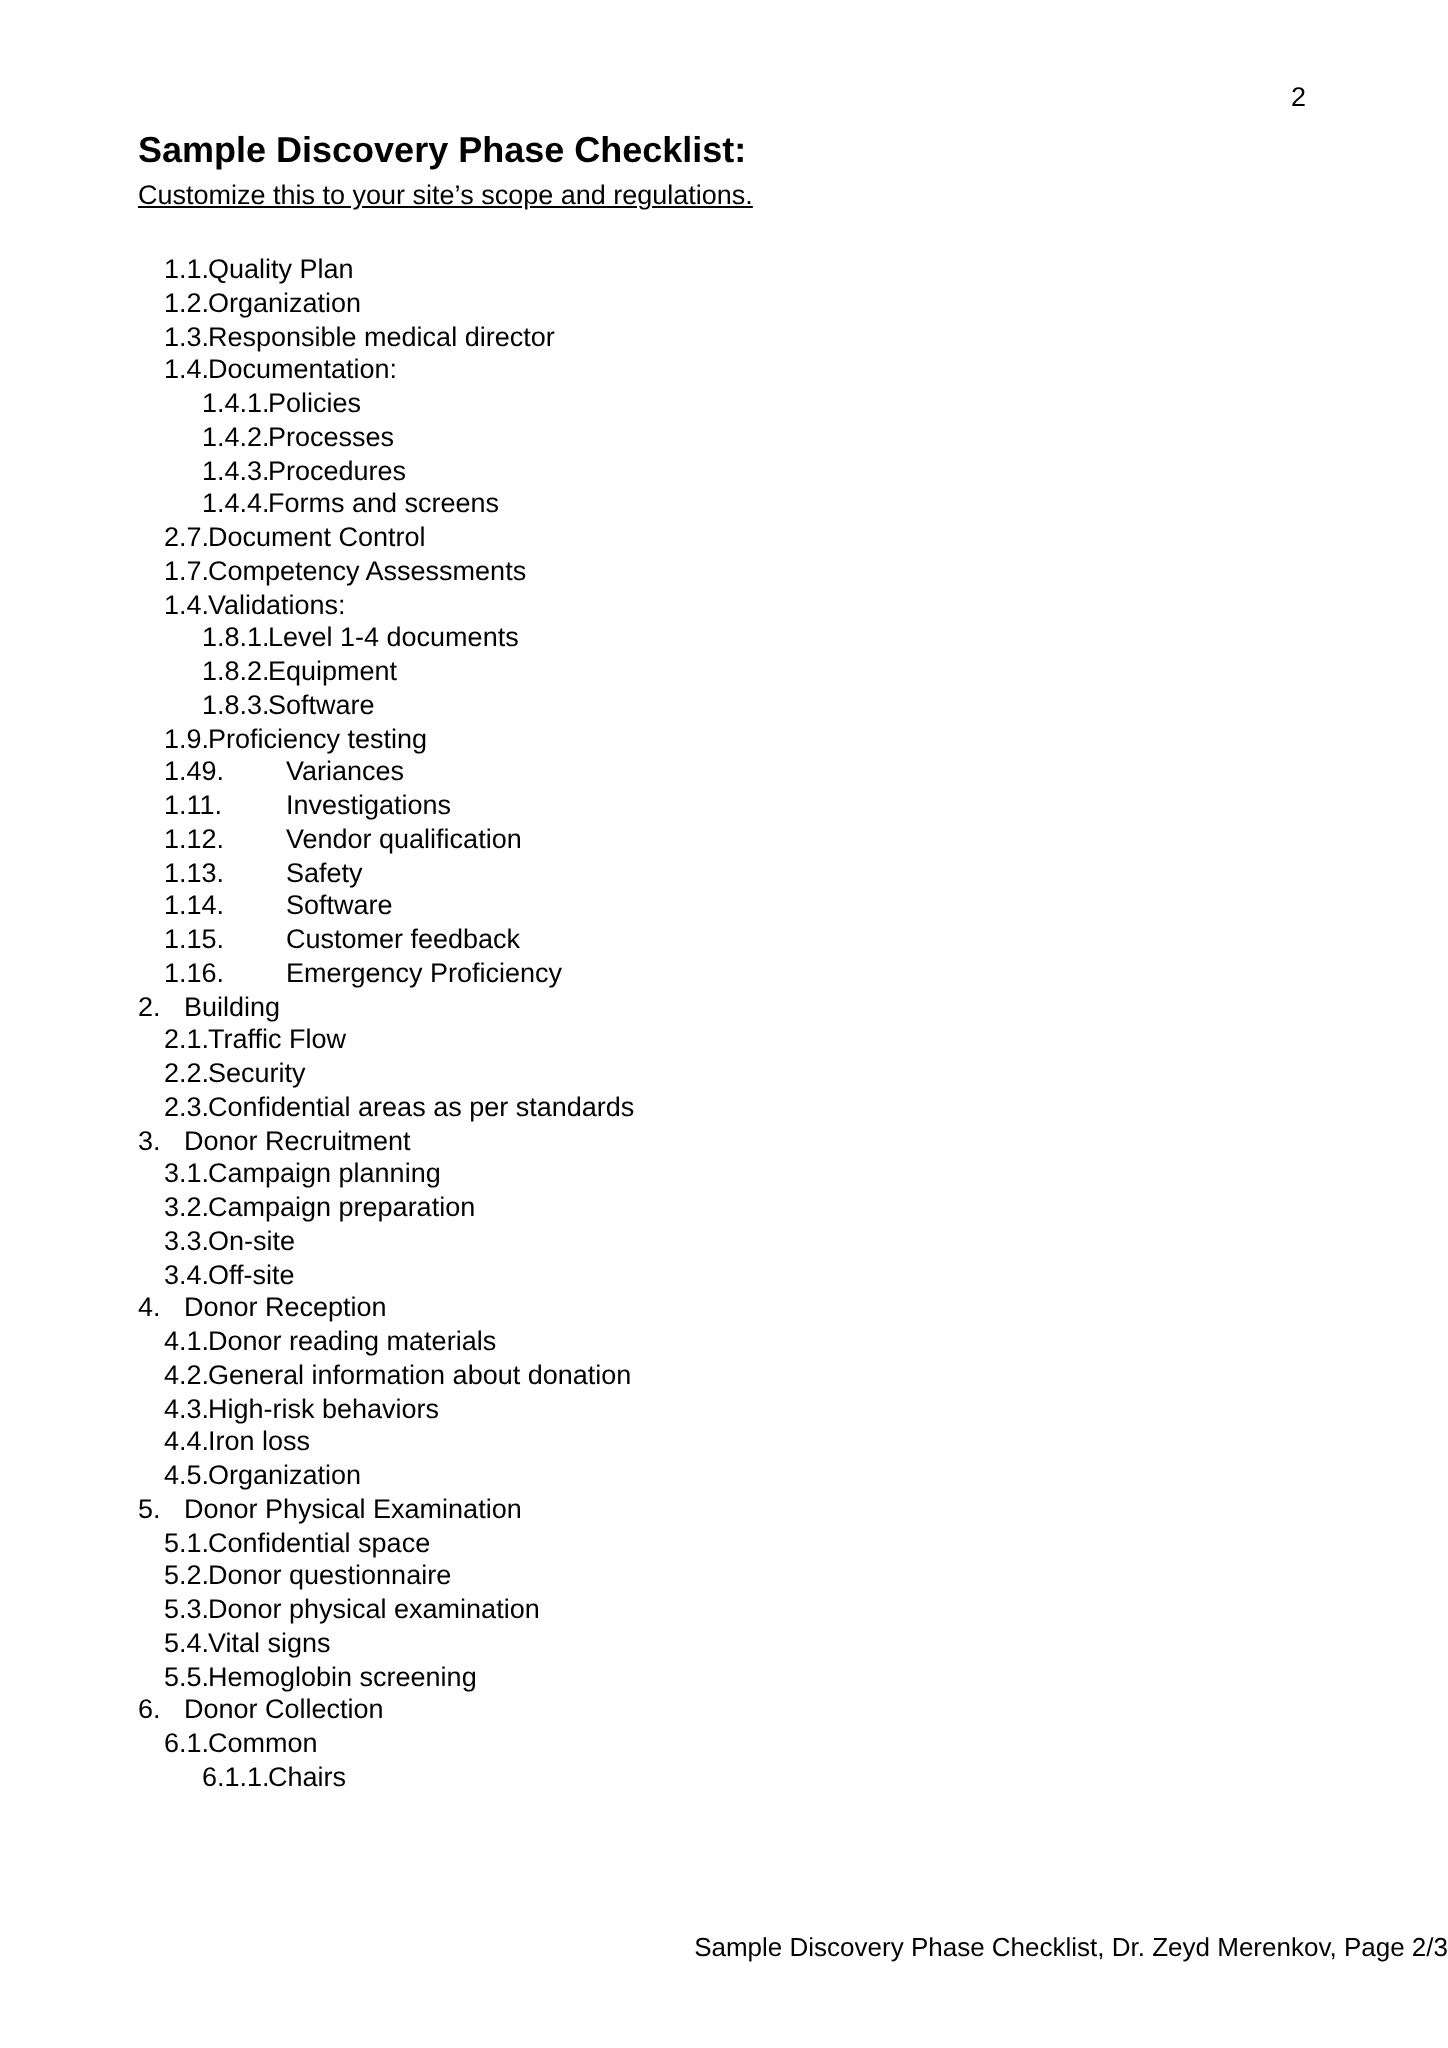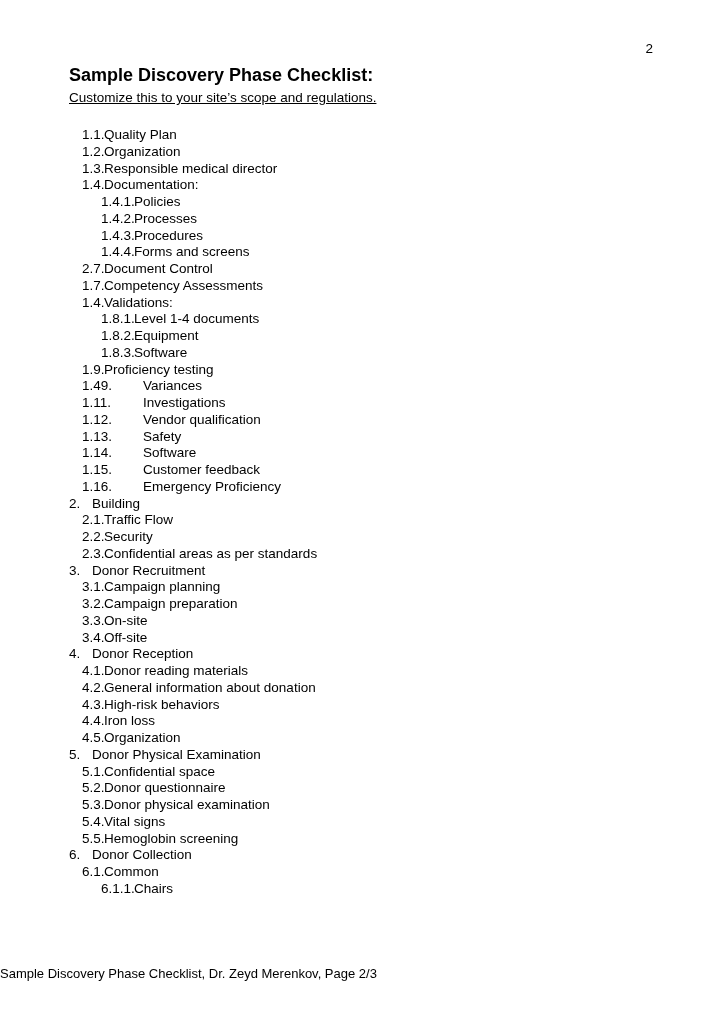--- a/index.html
+++ b/index.html
@@ -55,21 +55,21 @@
   }
   .lvl1 > .num { width: 23px; }
   .lvl2 > .num { margin-left: 13px; width: 22px; }
   .lvl2.wide > .num { width: 61px; }
   .lvl3 > .num { margin-left: 32px; width: 33px; }
   .footer {
     position: absolute;
     top: 966px;
     left: 0;
     width: 724px;
-    text-align: left;
+    text-align: right;
     font-size: 13px;
     line-height: 16px;
   }
 </style>
 </head>
 <body>
 
 <div class="page">
 
   <div class="page-number">2</div>

